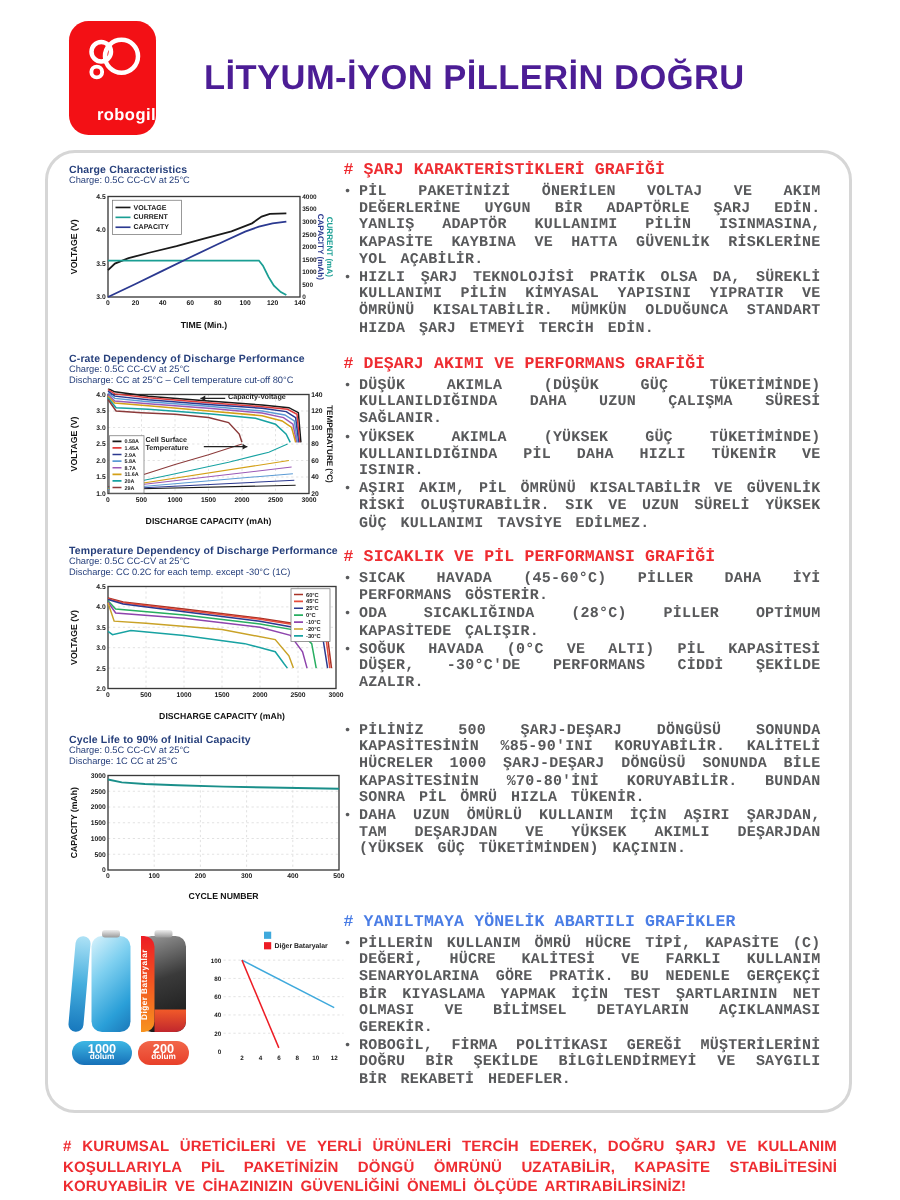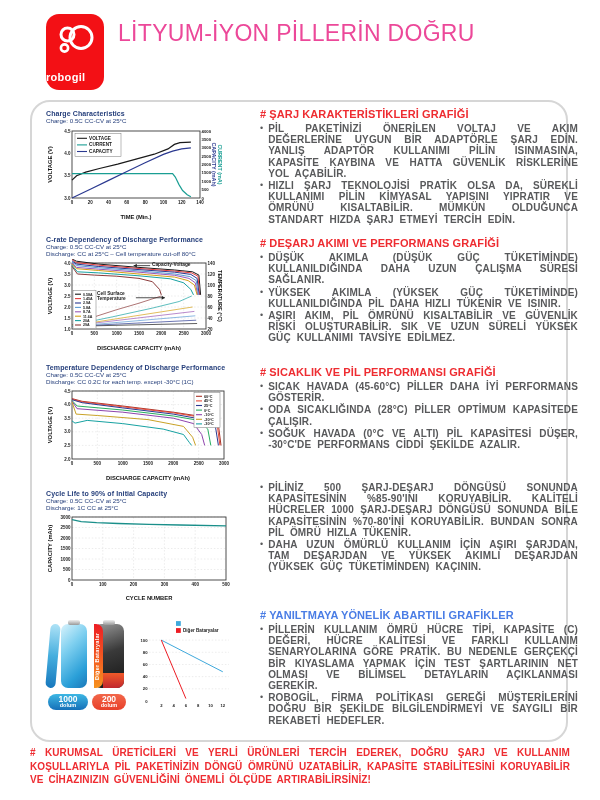--- a/index.html
+++ b/index.html
@@ -2,34 +2,34 @@
 <html><head>
 <meta charset="utf-8">
 <style>
   html,body{margin:0;padding:0;background:#fff;}
   .page{position:relative;width:600px;height:800px;background:#fff;overflow:hidden;
         font-family:"Liberation Sans",sans-serif;}
   
   .logo{position:absolute;left:46px;top:14px;width:58px;height:76px;background:#f31015;
         border-radius:13px;}
   .logo svg{position:absolute;left:50%;top:9px;transform:translateX(-50%);}
-  .logo-text{position:absolute;bottom:7px;width:100%;text-align:left;color:#fff;
+  .logo-text{position:absolute;bottom:7px;width:100%;text-align:right;color:#fff;
              font-size:11px;font-weight:600;letter-spacing:.3px;}
-  h1.title{position:absolute;left:118px;top:20px;margin:0;font-size:23px;line-height:27px;
-           color:#ec4899;font-weight:400;letter-spacing:.3px;}
+  h1.title{position:absolute;left:118px;top:20px;margin:18px;font-size:23px;line-height:27px;
+           color:#4c1d95;font-weight:700;letter-spacing:.3px;}
   
   .card{position:absolute;left:30px;top:100px;width:538px;height:642px;box-sizing:border-box;
         border:2px solid #d6d6d6;border-radius:20px;background:#fff;}
   #charts-col,#text-col{position:absolute;inset:0;}
   .chart-block{position:absolute;left:14px;width:192px;}
   .c-title{font-size:7px;font-weight:700;color:#27407c;letter-spacing:.1px;white-space:nowrap;}
   .c-sub{font-size:6.2px;font-weight:500;color:#27407c;white-space:nowrap;}
   .chart-block svg{display:block;margin-top:2px;}
   
-  .section{position:absolute;left:228px;width:318px;}
+  .section{position:absolute;left:197px;width:318px;font-family:Liberation Mono, monospace;}
   .sec-head{font-size:11px;font-weight:800;letter-spacing:.1px;margin-bottom:3px;}
   .bullet{display:flex;gap:5px;margin-bottom:1px;}
   .bullet .dot{color:#58595b;font-size:9px;line-height:11.2px;}
   .bullet p{margin:0;flex:1;font-size:10px;line-height:11.2px;font-weight:700;color:#58595b;
             text-align:justify;word-spacing:3px;letter-spacing:.15px;}
   
   .battery-row{position:absolute;left:16px;top:512px;width:192px;height:105px;}
   .swoosh{position:absolute;left:0;top:10px;width:10px;height:64px;border-radius:6px;
           transform:rotate(5deg);background:linear-gradient(180deg,#aee2f6 0%,#45aede 50%,#1778bd 100%);}
   .bat{position:absolute;top:10px;height:64px;border-radius:7px;}
@@ -47,21 +47,21 @@
             background:linear-gradient(180deg,#f15a29,#c1272d);}
   .pill{position:absolute;top:80px;height:16px;border-radius:9px;color:#fff;display:flex;
         flex-direction:column;align-items:center;justify-content:center;}
   .pill-blue{left:0;width:40px;background:linear-gradient(180deg,#3db7e4,#1670b8);}
   .pill-red{left:44px;width:34px;background:linear-gradient(180deg,#f2674a,#e8402a);}
   .pill-num{font-size:8.5px;font-weight:800;line-height:8px;}
   .pill-unit{font-size:5.5px;font-weight:700;line-height:5.5px;}
   #mini-chart{position:absolute;left:90px;top:4px;}
   
   .footer{position:absolute;left:30px;top:746px;width:540px;}
-  .footer p{margin:0;color:#ee2c31;font-size:10px;line-height:13.5px;font-weight:800;
+  .footer p{margin:12px;color:#ee2c31;font-size:10px;line-height:13.5px;font-weight:800;
             text-align:justify;word-spacing:2px;letter-spacing:.1px;}
 </style>
 </head>
 <body>
 
 <div class="page">
 
   <div class="logo">
     <svg width="40" height="36" viewBox="0 0 40 36">
       <circle cx="26" cy="14.5" r="11" fill="none" stroke="#ffffff" stroke-width="3"></circle>

